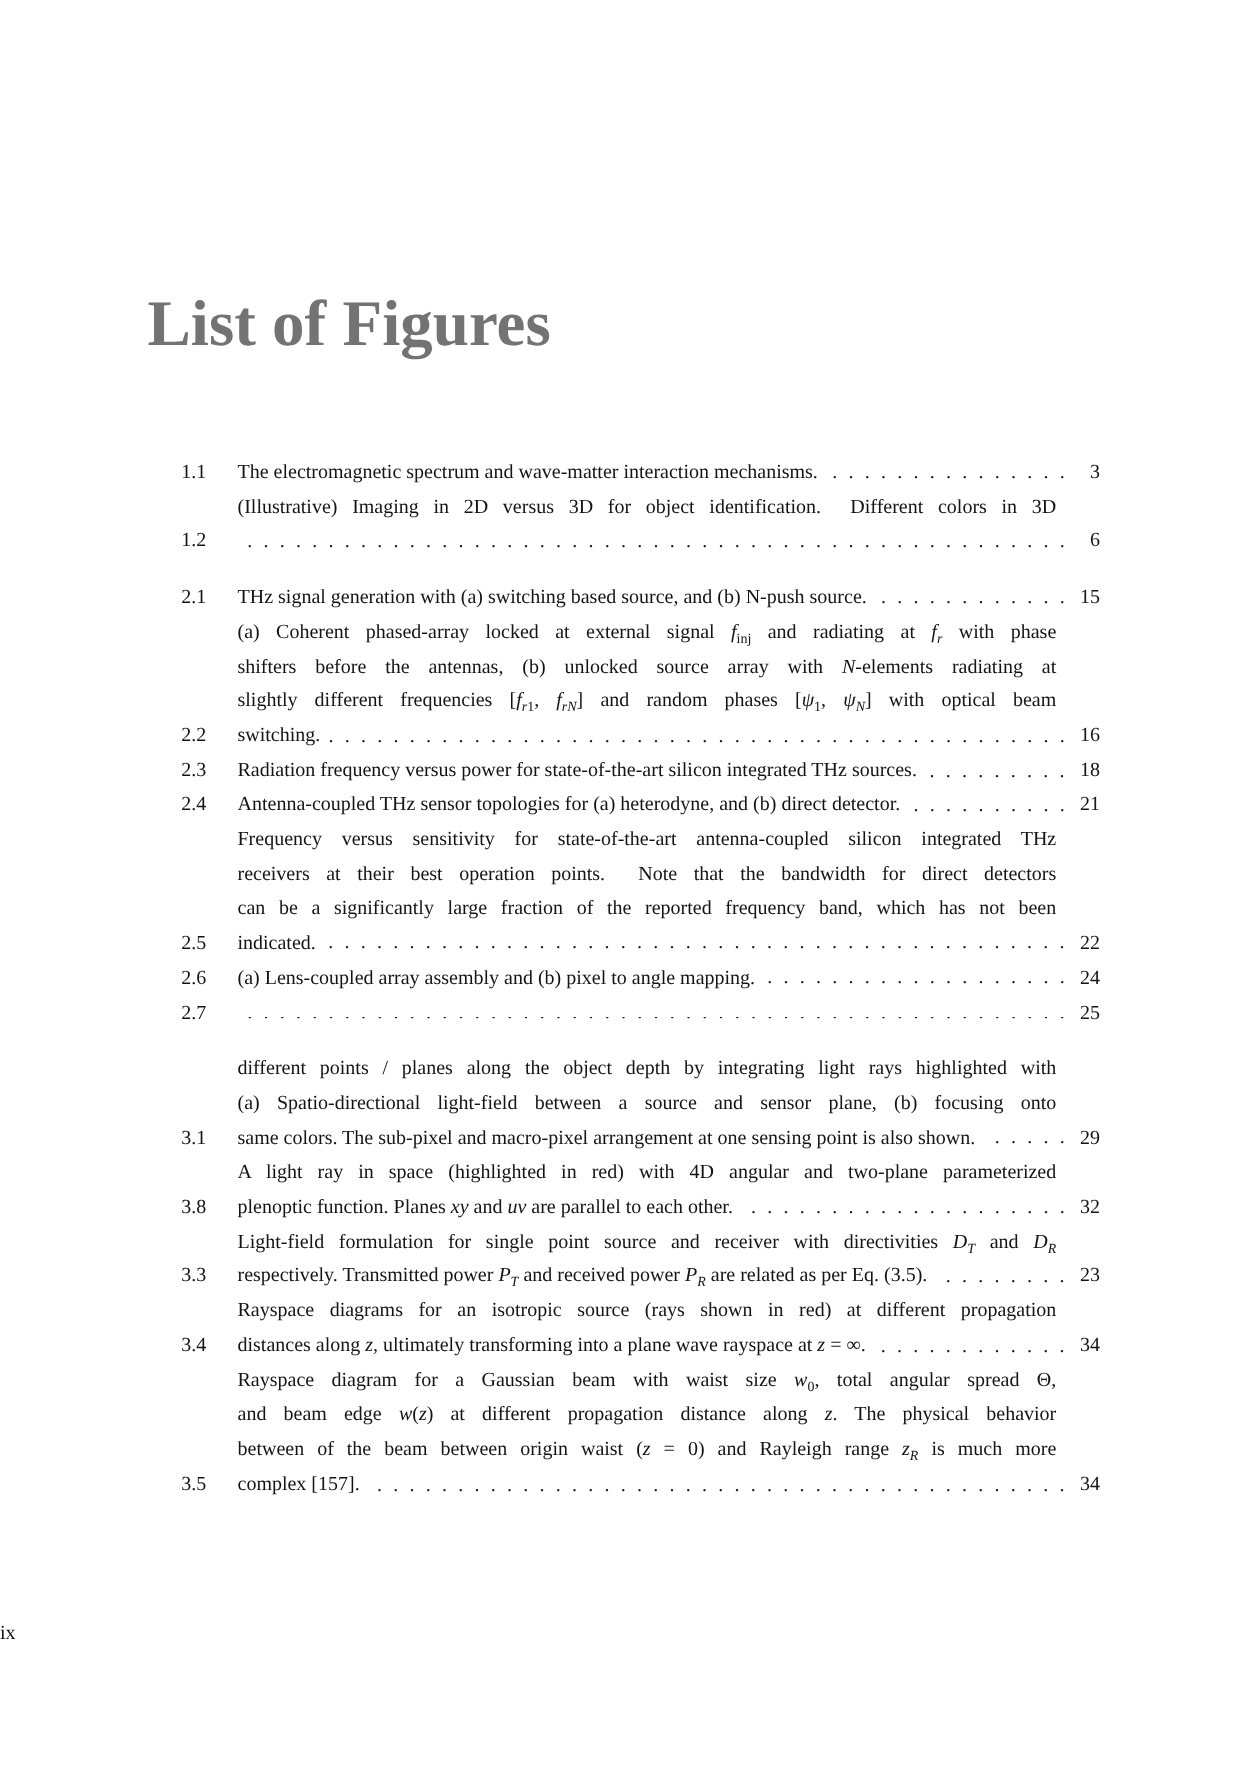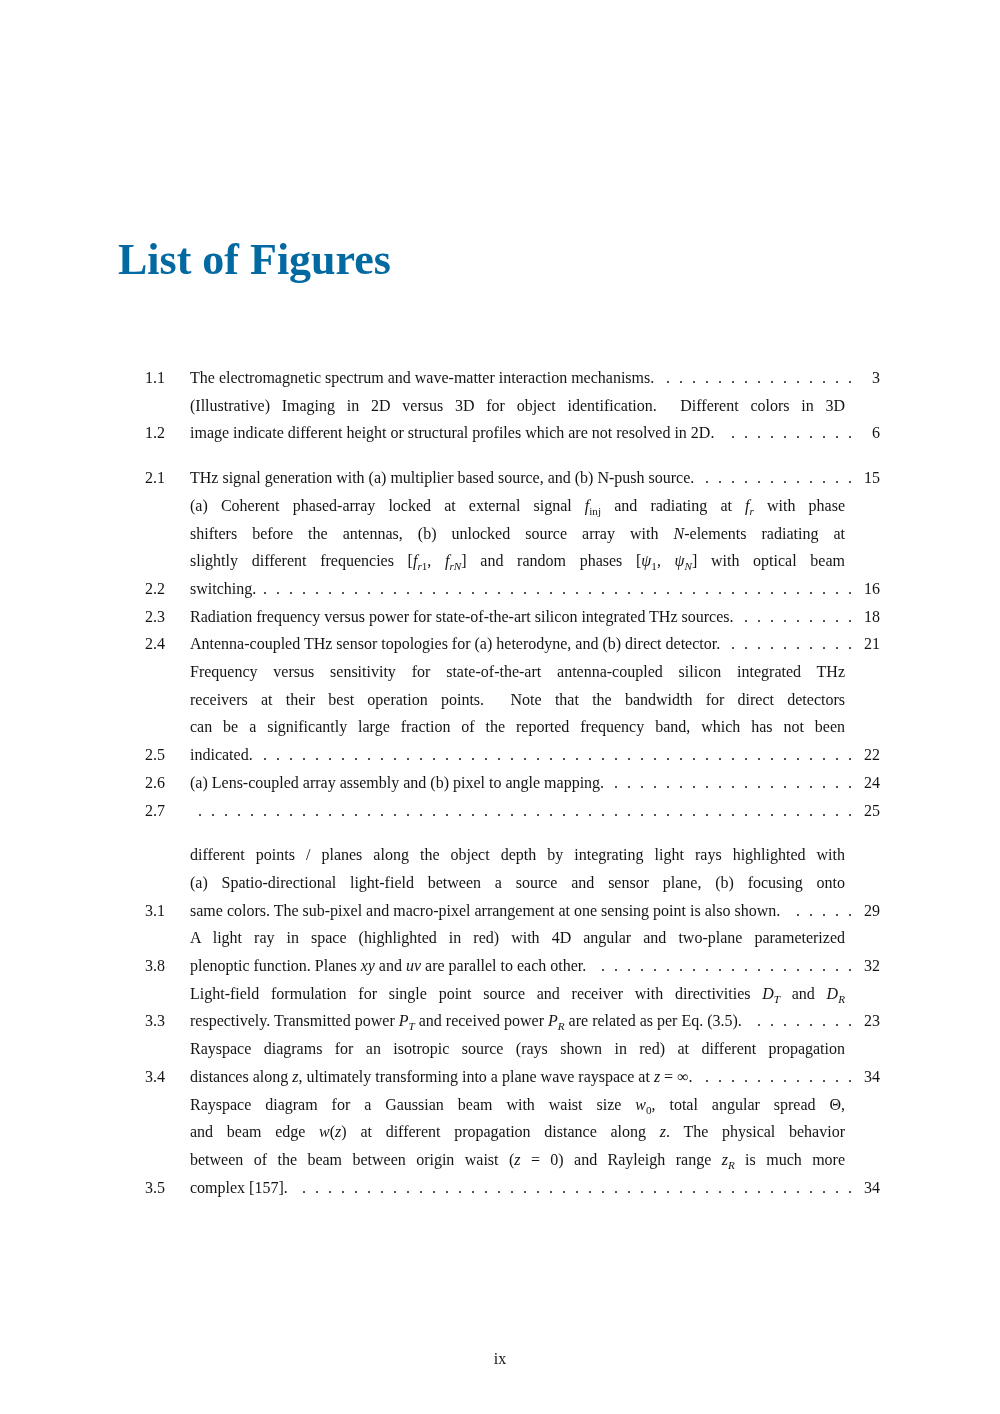--- a/index.html
+++ b/index.html
@@ -11,24 +11,24 @@
     background: #ffffff;
     font-family: "Liberation Serif", serif;
     color: #141414;
     overflow: hidden;
   }
   .chapter-title {
     position: absolute;
     left: 118px;
     top: 237px;
     margin: 0;
-    font-size: 44px;
+    font-size: 52px;
     line-height: 46px;
     font-weight: 700;
-    color: #0369a1;
+    color: #737373;
   }
   .lof {
     position: absolute;
     left: 145px;
     top: 364px;
     width: 735px;
     font-size: 16px;
     line-height: 27.7px;
   }
   .entry { display: flex; align-items: flex-end; }
@@ -48,24 +48,24 @@
     overflow: hidden;
     white-space: nowrap;
     direction: rtl;
     margin: 0 4px 0 7px;
     word-spacing: 5px;
   }
   .page-ref { flex: 0 0 auto; min-width: 24px; text-align: right; }
   sub { font-size: 70%; line-height: 0; }
   .footer {
     position: absolute;
-    top: 1349px;
+    top: 1297px;
     left: 0;
     width: 100%;
-    text-align: center;
+    text-align: left;
     font-size: 16px;
     line-height: 20px;
   }
 </style>
 </head>
 <body>
 
 <div class="doc-page">
   <h1 class="chapter-title">List of Figures</h1>
   <div class="lof" id="lof">
@@ -77,31 +77,30 @@
             <span class="dots">. . . . . . . . . . . . . . . . . . . . . . . . . . . . . . . . . . . . . . . . . . . . . . . . . . . . . . . . . . . . . . . . . . . . . . . . . . . . . . . . </span>
             <span class="page-ref">3</span>
           </div>
         </div>
   </div>
       <div class="entry">
     <div class="num">1.2</div>
     <div class="body">
           <div class="line justify">(Illustrative) Imaging in 2D versus 3D for object identification.&nbsp; Different colors in 3D</div>
           <div class="line last">
-            <span class="txt">image indicate different height or structural profiles which are not resolved in 2D.</span>
             <span class="dots">. . . . . . . . . . . . . . . . . . . . . . . . . . . . . . . . . . . . . . . . . . . . . . . . . . . . . . . . . . . . . . . . . . . . . . . . . . . . . . . . </span>
             <span class="page-ref">6</span>
           </div>
         </div>
   </div>
       <div class="entry space-before">
     <div class="num">2.1</div>
     <div class="body">
           <div class="line last">
-            <span class="txt">THz signal generation with (a) multiplier based source, and (b) N-push source.</span>
+            <span class="txt">THz signal generation with (a) switching based source, and (b) N-push source.</span>
             <span class="dots">. . . . . . . . . . . . . . . . . . . . . . . . . . . . . . . . . . . . . . . . . . . . . . . . . . . . . . . . . . . . . . . . . . . . . . . . . . . . . . . . </span>
             <span class="page-ref">15</span>
           </div>
         </div>
   </div>
       <div class="entry">
     <div class="num">2.2</div>
     <div class="body">
           <div class="line justify">(a) Coherent phased-array locked at external signal <i>f</i><sub>inj</sub> and radiating at <i>f</i><sub><i>r</i></sub> with phase</div>
           <div class="line justify">shifters before the antennas, (b) unlocked source array with <i>N</i>-elements radiating at</div>

